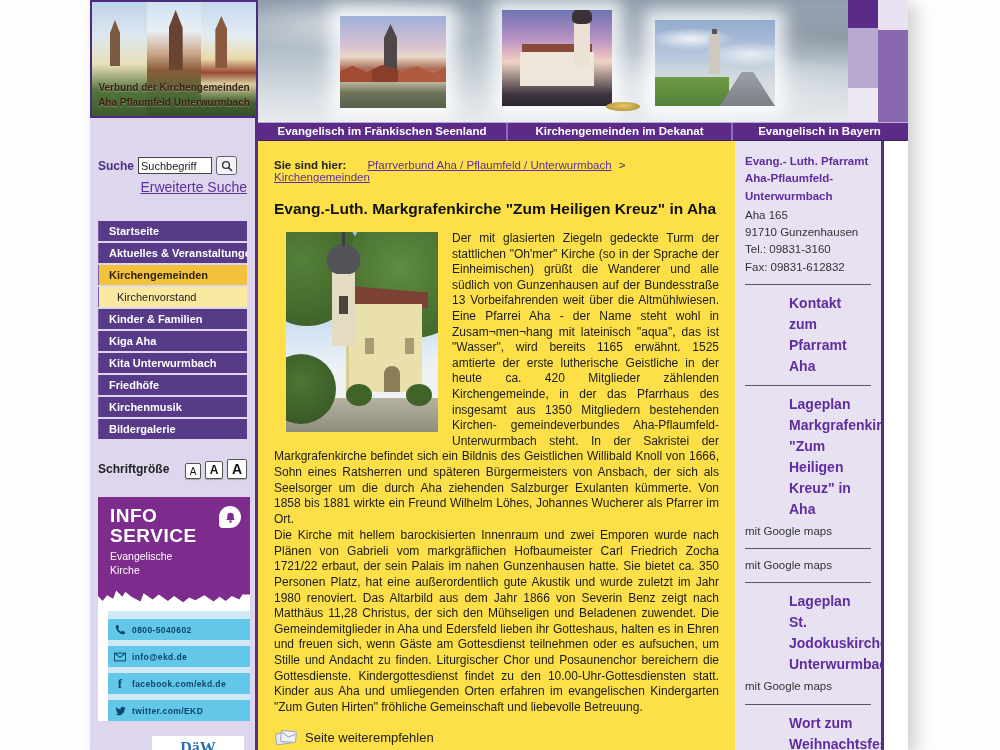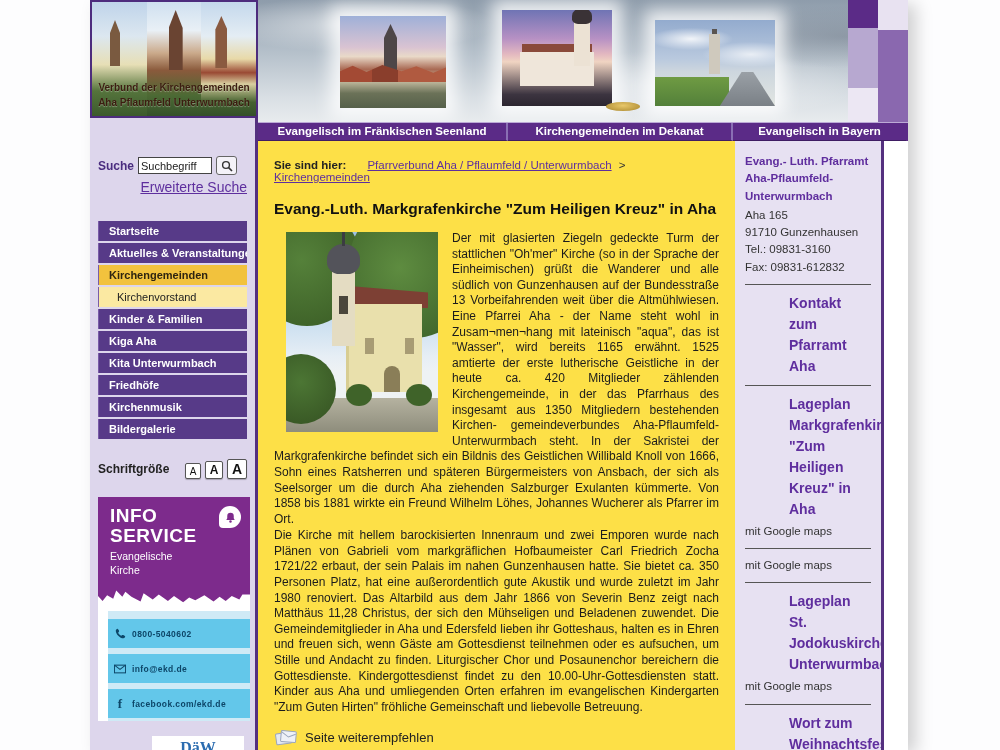--- a/index.html
+++ b/index.html
@@ -82,21 +82,21 @@
   .contrast-shape { width:11px; height:10px; background:#111; clip-path:polygon(0 100%,40% 15%,58% 55%,75% 30%,100% 100%); }
 
   
   .info-box { position:absolute; left:8px; top:379px; width:152px; height:224px; background:#fff; overflow:hidden; }
   .info-top { position:relative; height:92px; background:#7d2b8c; color:#fff; padding:9px 0 0 12px; }
   .info-title { font-size:19px; font-weight:bold; letter-spacing:.5px; line-height:1.05; }
   .info-sub { font-size:10.5px; margin-top:4px; line-height:1.3; }
   .bubble { position:absolute; right:9px; top:9px; width:22px; height:22px; background:#fff; border-radius:50% 50% 50% 4px; display:flex; align-items:center; justify-content:center; }
   .skyline { height:14px; background:#7d2b8c; clip-path:polygon(0 0,100% 0,100% 40%,95% 40%,93% 75%,88% 50%,84% 85%,80% 55%,76% 90%,70% 45%,64% 80%,60% 60%,56% 95%,50% 50%,46% 85%,40% 40%,36% 75%,30% 30%,28% 90%,22% 55%,18% 20%,16% 55%,12% 10%,10% 70%,6% 45%,3% 85%,0 50%); }
   .info-panel { margin:8px 0 0 10px; background:#cfeaf6; padding:8px 0 8px 0; min-height:108px; }
-  .i-row { height:29px; background:#63c7ea; margin-bottom:6px; display:flex; align-items:center; color:#0d4668; font-weight:bold; font-size:8.5px; letter-spacing:.4px; cursor:pointer; }
+  .i-row { height:21px; background:#63c7ea; margin-bottom:6px; display:flex; align-items:center; color:#0d4668; font-weight:bold; font-size:8.5px; letter-spacing:.4px; cursor:pointer; }
   .i-ic { width:24px; display:flex; justify-content:center; }
   .bottom-logo { position:absolute; left:62px; top:618px; width:92px; background:#fff; text-align:center; color:#2b6cb0; font-family:"Liberation Serif", serif; font-weight:bold; font-size:16px; padding-top:3px; height:30px; }
 
   
   .main { position:absolute; left:168px; top:141px; width:477px; height:609px; background:#fde047; padding:18px 16px 0 16px; overflow:hidden; }
   .crumb { font-size:11.5px; color:#222; }
   .crumb b { font-weight:bold; }
   .crumb a { color:#5e2f9e; text-decoration:underline; cursor:pointer; }
   .crumb .sep { margin:0 4px; color:#333; }
   .crumb-gap { display:inline-block; width:18px; }

